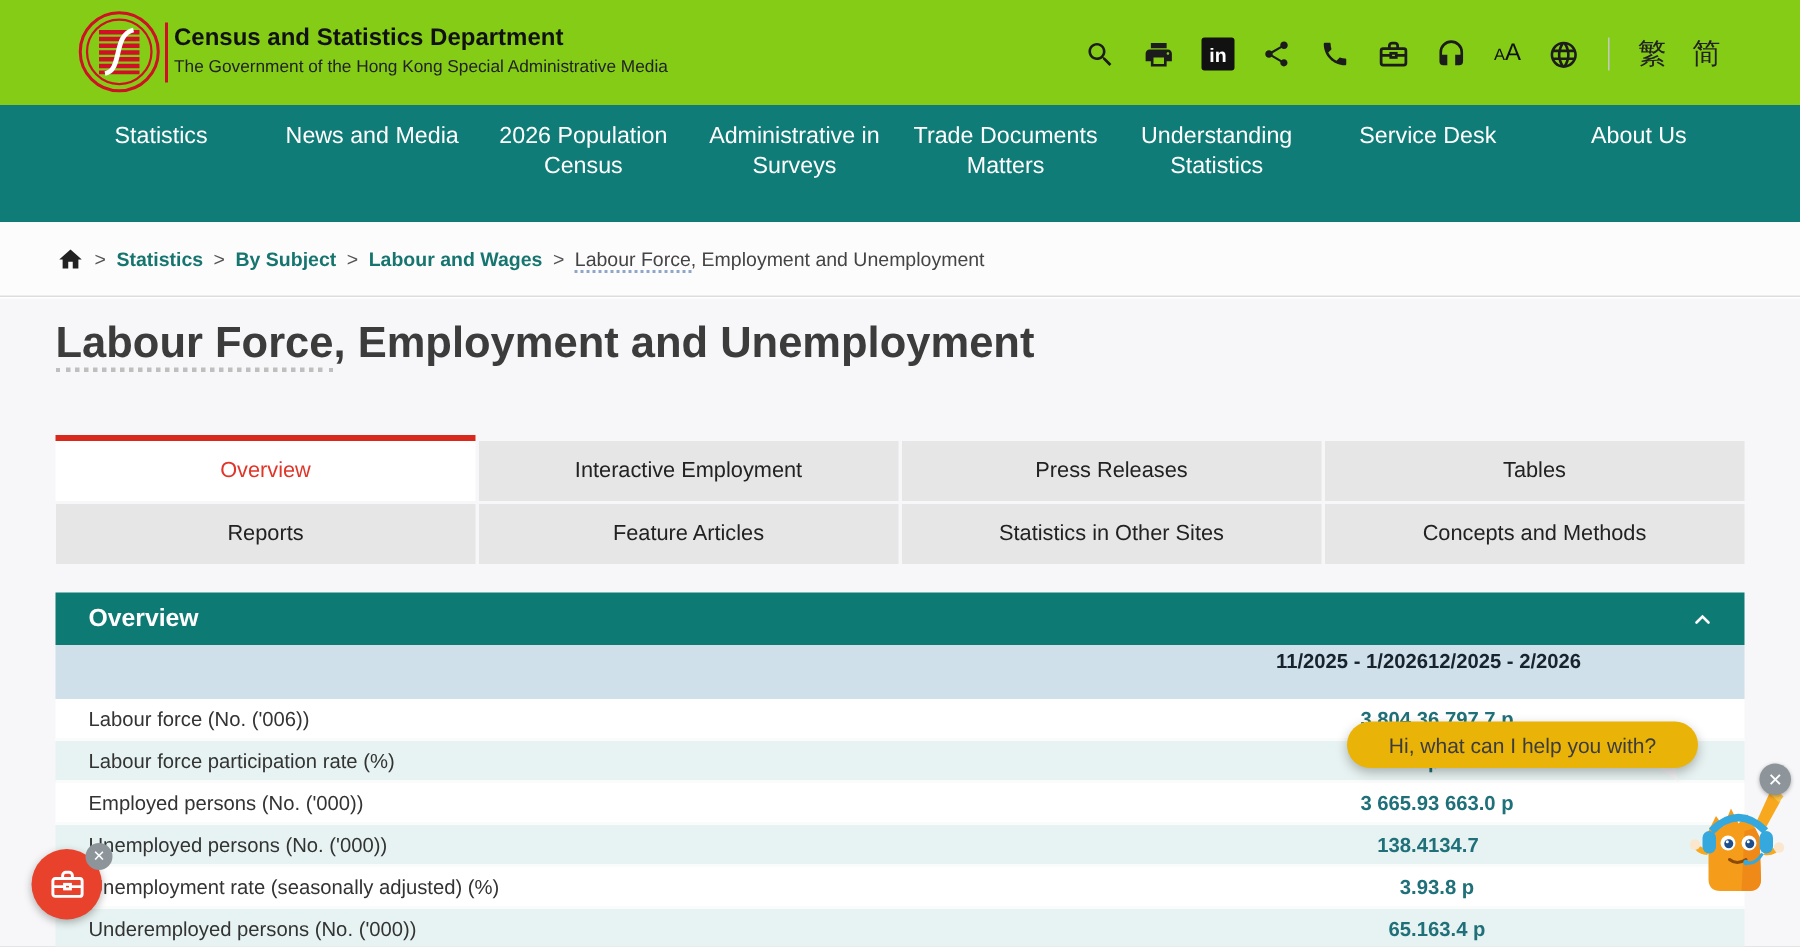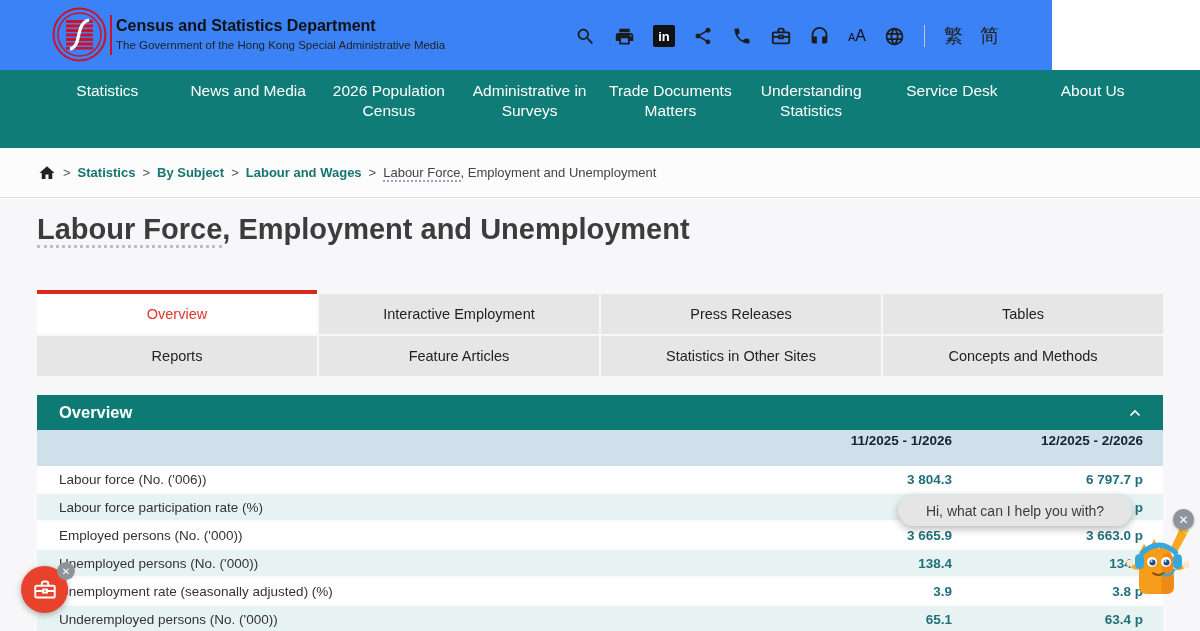--- a/index.html
+++ b/index.html
@@ -1,20 +1,20 @@
 <!DOCTYPE html>
 <html><head>
 <meta charset="utf-8">
 <style>
   * { margin:0; padding:0; box-sizing:border-box; }
   body { font-family:"Liberation Sans","DejaVu Sans",sans-serif; background:#888; }
   .screen { position:relative; width:1200px; height:631px; overflow:hidden; background:#fff; }
 
   
-  .header { position:absolute; left:0; top:0; width:1052px; height:70px; background:#3b82f6; }
+  .header { position:absolute; left:0; top:0; width:1200px; height:70px; background:#84cc16; }
   .logo { position:absolute; left:52px; top:7px; width:55px; height:55px; }
   .brand-sep { position:absolute; left:110px; top:15px; width:2px; height:40px; background:#CE1126; }
   .brand-name { position:absolute; left:116px; top:17px; font-size:16px; font-weight:bold; color:#111; }
   .brand-sub { position:absolute; left:116px; top:39px; font-size:11.5px; color:#222; }
   .hicons { position:absolute; right:53px; top:21px; height:30px; display:flex; align-items:center; gap:17px; }
   .hicon { width:22px; height:22px; display:flex; align-items:center; justify-content:center; cursor:pointer; }
   .hicon svg { display:block; }
   .li-badge { width:22px; height:22px; background:#111; border-radius:2px; color:#fff; font-weight:bold;
               font-size:13px; display:flex; align-items:center; justify-content:center; cursor:pointer; }
   .font-size-ic { display:flex; align-items:baseline; color:#111; cursor:pointer; font-weight:500; }
@@ -57,25 +57,25 @@
                justify-content:space-between; padding:0 20px 0 22px; }
   .ov-title { color:#fff; font-size:16.5px; font-weight:bold; }
   .ov-chevron { cursor:pointer; display:flex; align-items:center; }
   .t-headrow { height:36px; background:#cfe0ea; display:flex; align-items:center;
                padding:0 20px 16px 22px; font-size:13.5px; font-weight:bold; color:#17232d; }
   .t-row { height:28px; display:flex; align-items:center; padding:0 20px 0 22px;
            font-size:13.5px; background:#fff; border-bottom:2px solid #fafbfb; }
   .t-row.alt { background:#e7f3f2; }
   .t-label { flex:1; color:#333; }
   .t-v1 { width:190px; text-align:right; color:#20707A; font-weight:bold; }
-  .t-v2 { width:191px; text-align:right; color:#20707A; font-weight:bold; }
+  .t-v2 { width:191px; color:#20707A; font-weight:bold; }
   .t-headrow .t-v1, .t-headrow .t-v2 { color:#17232d; }
 
   
-  .bubble { position:absolute; left:898px; top:495px; width:234px; height:31px; background:#e5e5e5;
+  .bubble { position:absolute; left:898px; top:481px; width:234px; height:31px; background:#eab308;
             border-radius:16px; box-shadow:0 3px 8px rgba(0,0,0,.28); display:flex; align-items:center;
             justify-content:center; font-size:14px; color:#3c3c3c; z-index:6; cursor:pointer; }
   .bubble-tail { position:absolute; left:1102px; top:506px; width:0; height:0;
                  border-left:15px solid transparent; border-top:17px solid #f3f1f4;
                  transform:rotate(-14deg); z-index:5; }
 
   
   .mascot { position:absolute; left:1126px; top:524px; z-index:7; cursor:pointer; }
   .mascot-close { position:absolute; left:1173px; top:509px; width:21px; height:21px; border-radius:50%;
                   background:#8d959b; color:#fff; display:flex; align-items:center; justify-content:center;

